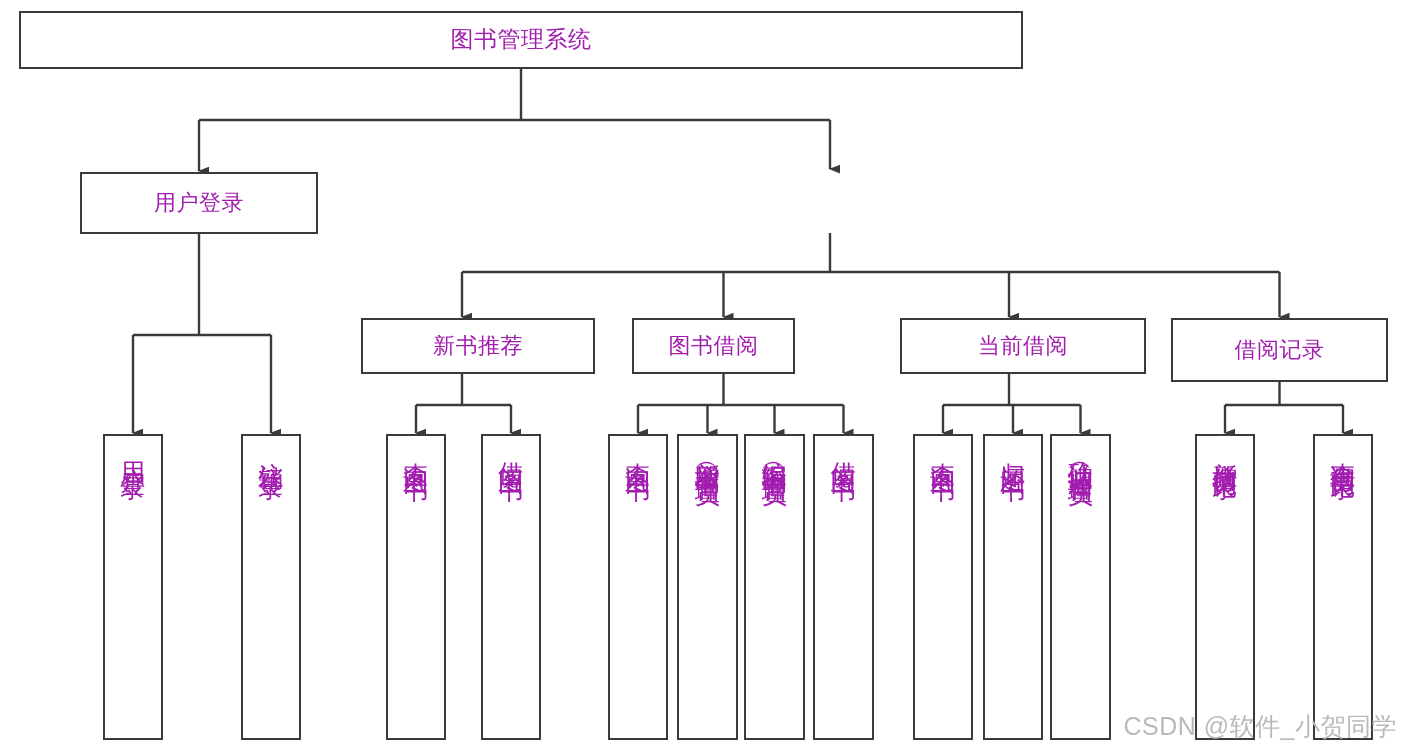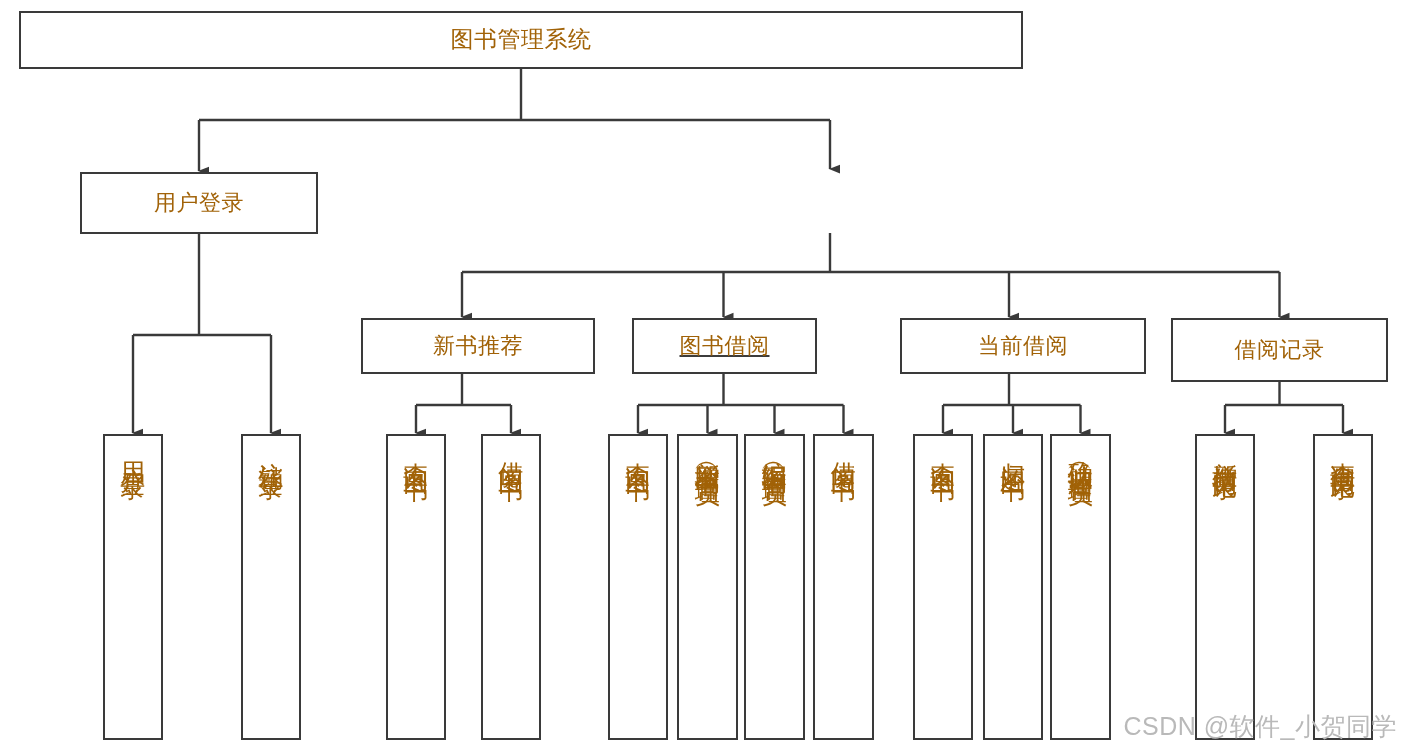--- a/index.html
+++ b/index.html
@@ -33,21 +33,21 @@
     background: #ffffff;
     display: flex;
     align-items: center;
     justify-content: center;
     color: #3c3c3c;
   }
   .node .node-label {
     display: block;
     text-align: center;
     line-height: 1.18;
-    color: #a16207;
+    color: #a21caf;
     white-space: pre-wrap;
   }
   
   .node.horiz .node-label {
     font-size: 22px;
     letter-spacing: 0.5px;
   }
   .node.root .node-label {
     font-size: 23px;
   }
@@ -124,21 +124,21 @@
     <span class="node-label">图书管理系统</span>
   </div>
 
   <div class="node horiz" style="left: 80px; top: 172px; width: 238px; height: 62px;">
     <span class="node-label">用户登录</span>
   </div>
 
   <div class="node horiz" style="left: 361px; top: 318px; width: 234px; height: 56px;">
     <span class="node-label">新书推荐</span>
   </div>
-  <div class="node horiz" style="left: 632px; top: 318px; width: 185px; height: 56px; text-decoration: underline;">
+  <div class="node horiz" style="left: 632px; top: 318px; width: 163px; height: 56px;">
     <span class="node-label">图书借阅</span>
   </div>
   <div class="node horiz" style="left: 900px; top: 318px; width: 246px; height: 56px;">
     <span class="node-label">当前借阅</span>
   </div>
   <div class="node horiz" style="left: 1171px; top: 318px; width: 217px; height: 64px;">
     <span class="node-label">借阅记录</span>
   </div>
 
   <div class="node vert" style="left: 103px; top: 434px; width: 60px; height: 306px;">

